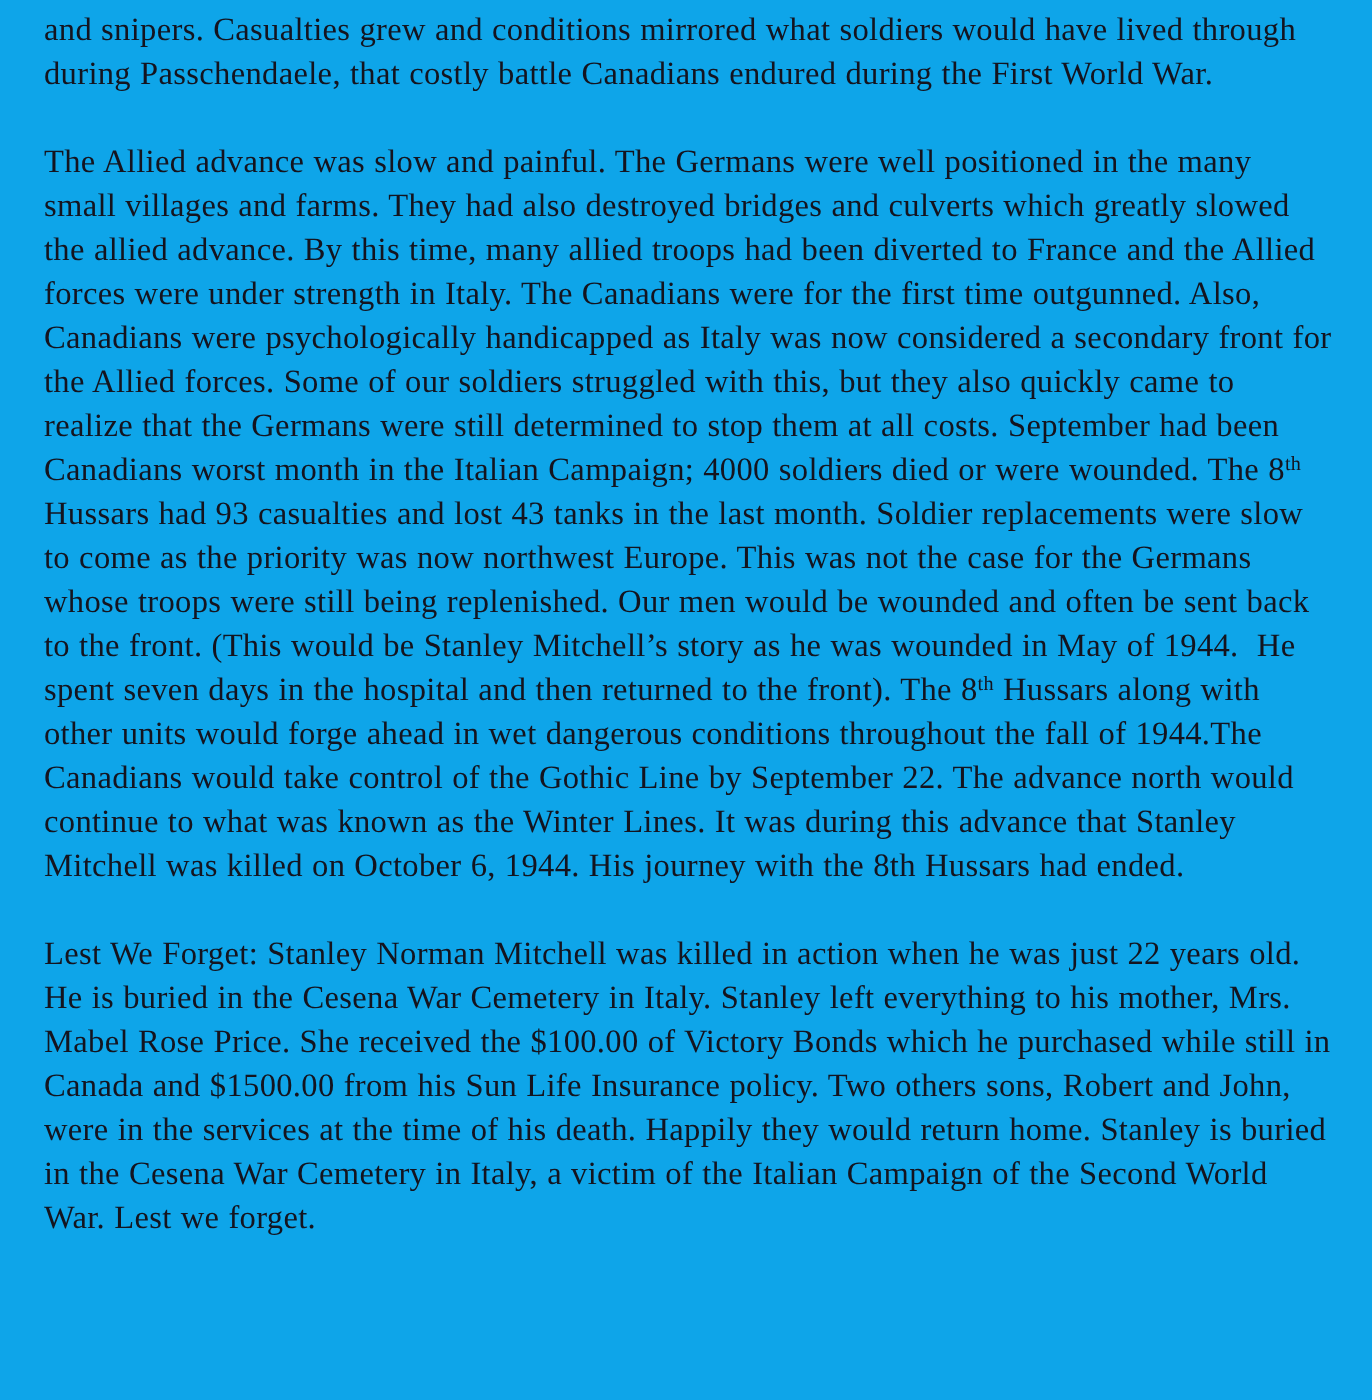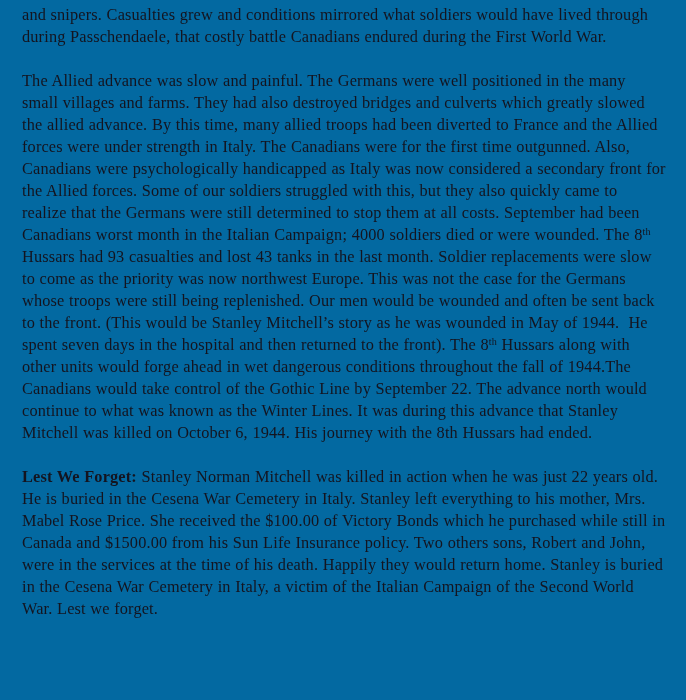--- a/index.html
+++ b/index.html
@@ -30,31 +30,31 @@
     text-align: left;
     letter-spacing: 0.01em;
     word-spacing: 0.02em;
     max-width: 645px;
     white-space: pre-wrap;
   }
   .para:last-child {
     margin-bottom: 0;
   }
   .lead-bold {
-    font-weight: bold;
+    font-weight: normal;
   }
   sup {
     font-size: 0.62em;
     line-height: 0;
     vertical-align: 0.52em;
     text-align: center;
   }
 </style>
 </head>
 <body style="background: rgb(255, 255, 255); color: rgb(20, 20, 31);">
 
-<div id="doc-page" style="background: #0369a1;">
+<div id="doc-page" style="background: #0ea5e9;">
   <div id="paragraph-container">
       <p class="para"><span>and snipers. Casualties grew and conditions mirrored what soldiers would have lived through during Passchendaele, that costly battle Canadians endured during the First World War.</span></p>
       <p class="para"><span>The Allied advance was slow and painful. The Germans were well positioned in the many small villages and farms. They had also destroyed bridges and culverts which greatly slowed the allied advance. By this time, many allied troops had been diverted to France and the Allied forces were under strength in Italy. The Canadians were for the first time outgunned. Also, Canadians were psychologically handicapped as Italy was now considered a secondary front for the Allied forces. Some of our soldiers struggled with this, but they also quickly came to realize that the Germans were still determined to stop them at all costs. September had been Canadians worst month in the Italian Campaign; 4000 soldiers died or were wounded. The 8</span><sup>th</sup><span> Hussars had 93 casualties and lost 43 tanks in the last month. Soldier replacements were slow to come as the priority was now northwest Europe. This was not the case for the Germans whose troops were still being replenished. Our men would be wounded and often be sent back to the front. (This would be Stanley Mitchell’s story as he was wounded in May of 1944.  He spent seven days in the hospital and then returned to the front). The 8</span><sup>th</sup><span> Hussars along with other units would forge ahead in wet dangerous conditions throughout the fall of 1944.The Canadians would take control of the Gothic Line by September 22. The advance north would continue to what was known as the Winter Lines. It was during this advance that Stanley Mitchell was killed on October 6, 1944. His journey with the 8th Hussars had ended.</span></p>
       <p class="para"><span class="lead-bold">Lest We Forget:</span><span> Stanley Norman Mitchell was killed in action when he was just 22 years old. He is buried in the Cesena War Cemetery in Italy. Stanley left everything to his mother, Mrs. Mabel Rose Price. She received the $100.00 of Victory Bonds which he purchased while still in Canada and $1500.00 from his Sun Life Insurance policy. Two others sons, Robert and John, were in the services at the time of his death. Happily they would return home. Stanley is buried in the Cesena War Cemetery in Italy, a victim of the Italian Campaign of the Second World War. Lest we forget.</span></p>
     </div>
 </div>
 
 </body></html>

